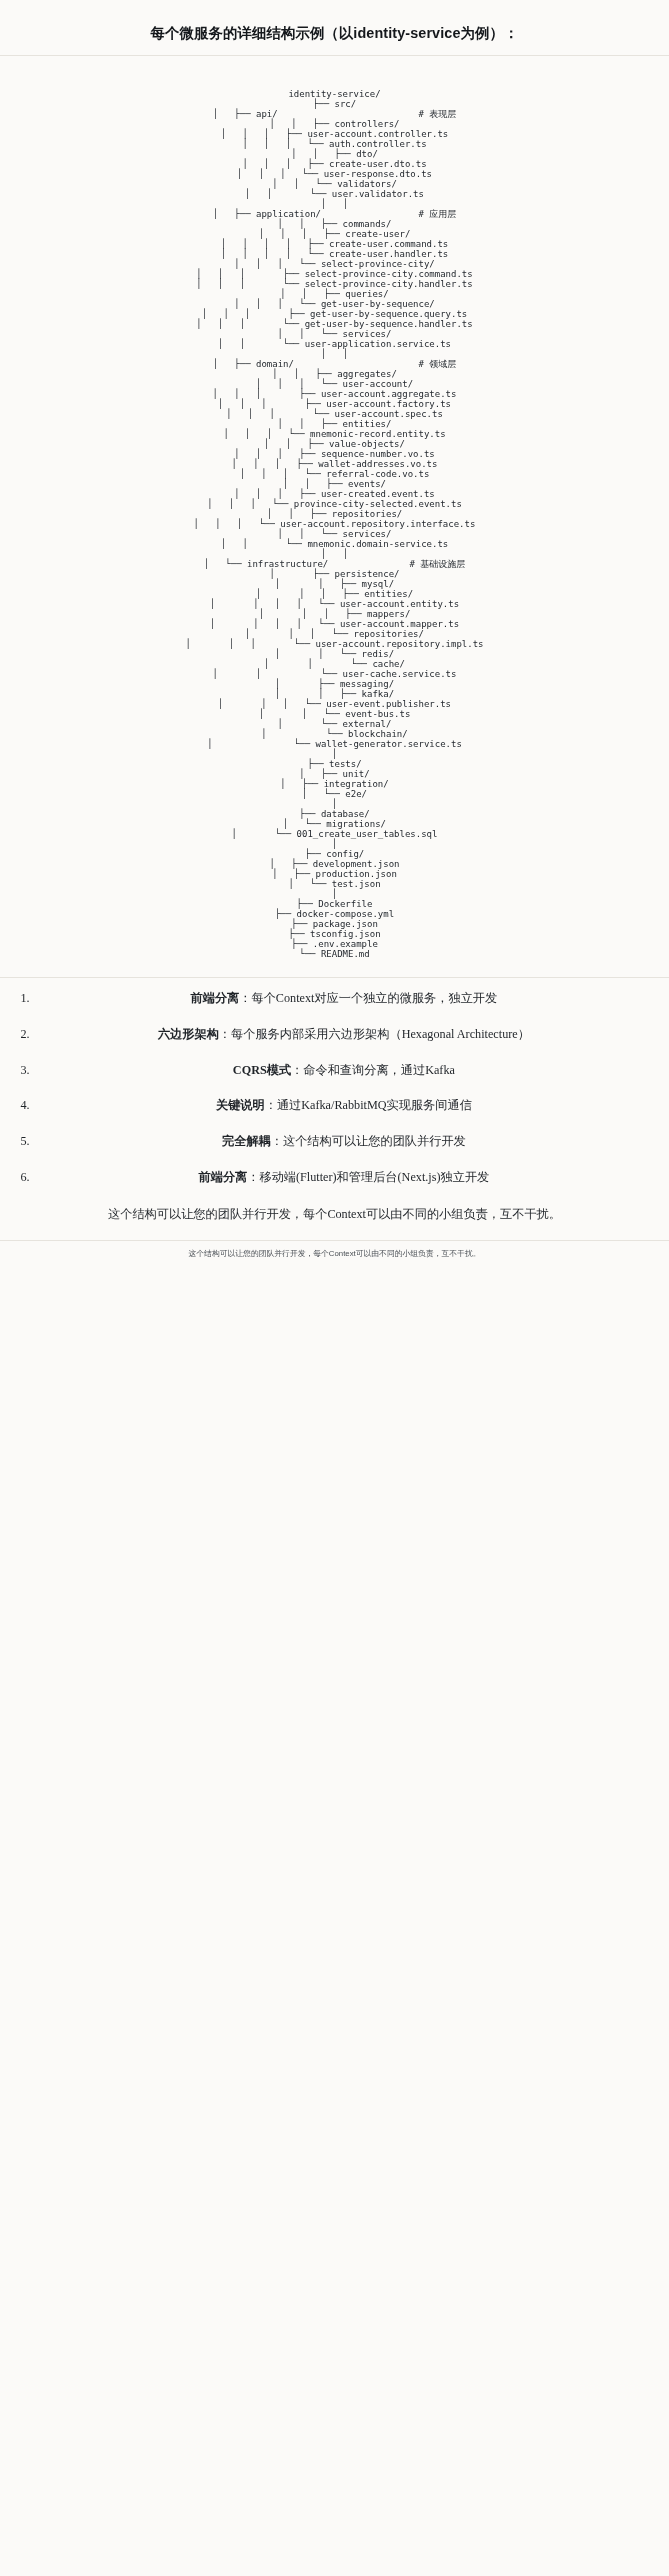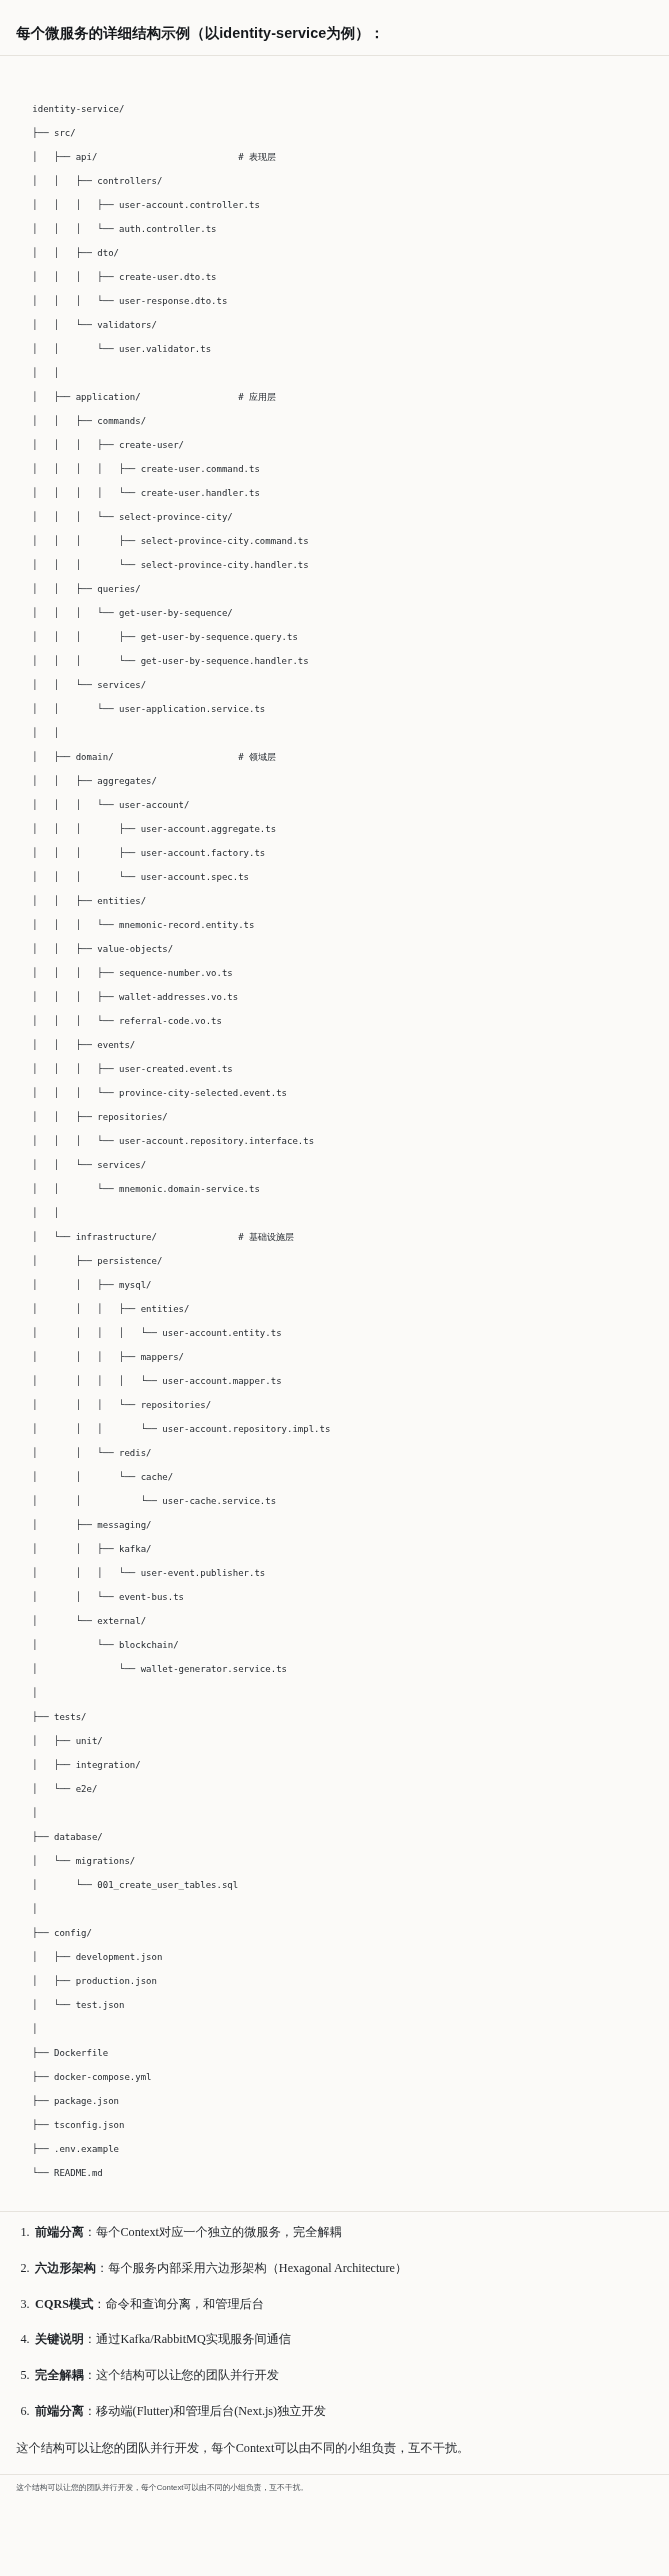--- a/index.html
+++ b/index.html
@@ -11,20 +11,21 @@
   body {
     width: 669px;
     font-family: "Liberation Serif", "DejaVu Serif", serif;
     color: #1f2328;
     -webkit-font-smoothing: antialiased;
   }
   .page {
     width: 669px;
     box-sizing: border-box;
     background: #fbfaf8;
+    text-align: center;
   }
 
   
   .doc-heading {
     font-family: "Liberation Sans", "DejaVu Sans", sans-serif;
     font-weight: bold;
     font-size: 14.4px;
     line-height: 1.35;
     color: #15181c;
     padding: 12.5px 16.3px 11.3px 16.3px;
@@ -32,24 +33,24 @@
     letter-spacing: 0.1px;
   }
 
   
   .code-block {
     padding: 12.5px 16.3px 10px 16.3px;
     border-bottom: 0.6px solid #e6e3dd;
     background: #fbfaf8;
   }
   pre.tree {
-    margin: 16px;
+    margin: 8px;
     font-family: "DejaVu Sans Mono", "Liberation Mono", monospace;
     font-size: 9px;
-    line-height: 24px;
+    line-height: 10px;
     color: #24292f;
     white-space: pre;
     overflow: visible;
     letter-spacing: 0px;
     tab-size: 4;
   }
 
   
   .notes {
     padding: 11.3px 16.3px 16.3px 16.3px;
@@ -185,23 +186,23 @@
 ├── docker-compose.yml
 ├── package.json
 ├── tsconfig.json
 ├── .env.example
 └── README.md</pre>
   </div>
 
   <div class="notes">
 
     <ol class="notes-list" id="notes-list">
-        <li><span class="note-term">前端分离</span><span class="note-sep">：</span><span class="note-desc">每个Context对应一个独立的微服务，完全解耦</span></li>
+        <li><span class="note-term">前端分离</span><span class="note-sep">：</span><span class="note-desc">每个Context对应一个独立的微服务，独立开发</span></li>
         <li><span class="note-term">六边形架构</span><span class="note-sep">：</span><span class="note-desc">每个服务内部采用六边形架构（Hexagonal Architecture）</span></li>
-        <li><span class="note-term">CQRS模式</span><span class="note-sep">：</span><span class="note-desc">命令和查询分离，和管理后台</span></li>
+        <li><span class="note-term">CQRS模式</span><span class="note-sep">：</span><span class="note-desc">命令和查询分离，通过Kafka</span></li>
         <li><span class="note-term">关键说明</span><span class="note-sep">：</span><span class="note-desc">通过Kafka/RabbitMQ实现服务间通信</span></li>
         <li><span class="note-term">完全解耦</span><span class="note-sep">：</span><span class="note-desc">这个结构可以让您的团队并行开发</span></li>
         <li><span class="note-term">前端分离</span><span class="note-sep">：</span><span class="note-desc">移动端(Flutter)和管理后台(Next.js)独立开发</span></li>
       </ol>
 
     <p class="closing">这个结构可以让您的团队并行开发，每个Context可以由不同的小组负责，互不干扰。</p>
   </div>
 
   <div class="footer-note">这个结构可以让您的团队并行开发，每个Context可以由不同的小组负责，互不干扰。</div>
 

